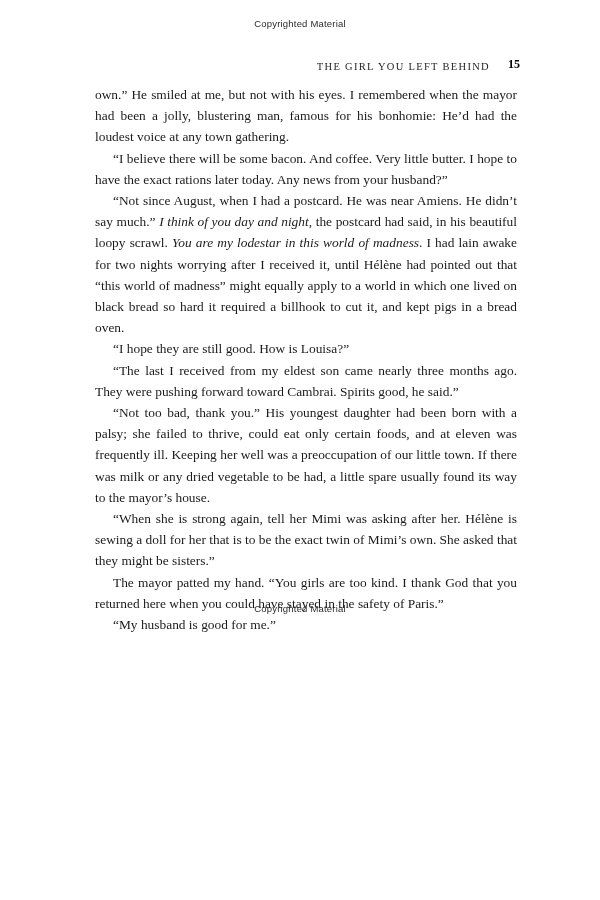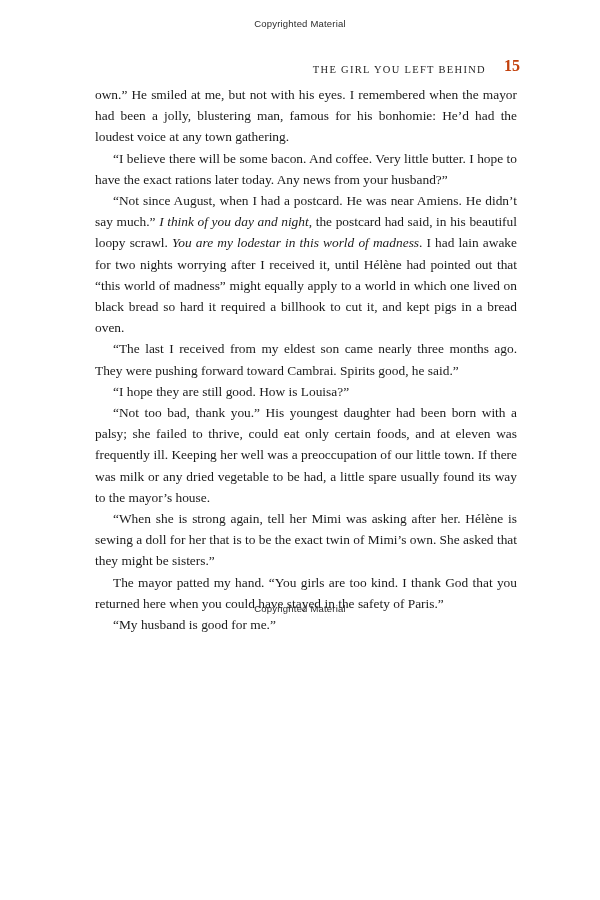--- a/index.html
+++ b/index.html
@@ -41,23 +41,23 @@
     font-family: "Liberation Serif", serif;
   }
   .running-head .title {
     font-size: 10.5px;
     letter-spacing: 1.3px;
     font-variant: small-caps;
     text-transform: uppercase;
     color: #1f1f1f;
   }
   .running-head .folio {
-    font-size: 16px;
+    font-size: 12px;
     margin-left: 18px;
-    color: #c2410c;
+    color: #000000;
     font-weight: bold;
   }
 
   .body-text {
     position: absolute;
     top: 84px;
     left: 95px;
     width: 422px;
     font-size: 13.4px;
     line-height: 21.2px;
@@ -85,22 +85,22 @@
 
   <div class="running-head">
     <span class="title">The Girl You Left Behind</span>
     <span class="folio">15</span>
   </div>
 
   <div class="body-text" id="body-text">
       <p class="noindent">own.” He smiled at me, but not with his eyes. I remembered when the mayor had been a jolly, blustering man, famous for his bonhomie: He’d had the loudest voice at any town gathering.</p>
       <p>“I believe there will be some bacon. And coffee. Very little butter. I hope to have the exact rations later today. Any news from your husband?”</p>
       <p>“Not since August, when I had a postcard. He was near Amiens. He didn’t say much.” <em>I think of you day and night</em>, the postcard had said, in his beautiful loopy scrawl. <em>You are my lodestar in this world of madness</em>. I had lain awake for two nights worrying after I received it, until Hélène had pointed out that “this world of madness” might equally apply to a world in which one lived on black bread so hard it required a billhook to cut it, and kept pigs in a bread oven.</p>
+      <p>“I hope they are still good. How is Louisa?”</p>
       <p>“The last I received from my eldest son came nearly three months ago. They were pushing forward toward Cambrai. Spirits good, he said.”</p>
-      <p>“I hope they are still good. How is Louisa?”</p>
       <p>“Not too bad, thank you.” His youngest daughter had been born with a palsy; she failed to thrive, could eat only certain foods, and at eleven was frequently ill. Keeping her well was a preoccupation of our little town. If there was milk or any dried vegetable to be had, a little spare usually found its way to the mayor’s house.</p>
       <p>“When she is strong again, tell her Mimi was asking after her. Hélène is sewing a doll for her that is to be the exact twin of Mimi’s own. She asked that they might be sisters.”</p>
       <p>The mayor patted my hand. “You girls are too kind. I thank God that you returned here when you could have stayed in the safety of Paris.”</p>
       <p>“My husband is good for me.”</p>
     </div>
 
   <div class="copyright-bottom">Copyrighted Material</div>
 
 </div>
 

